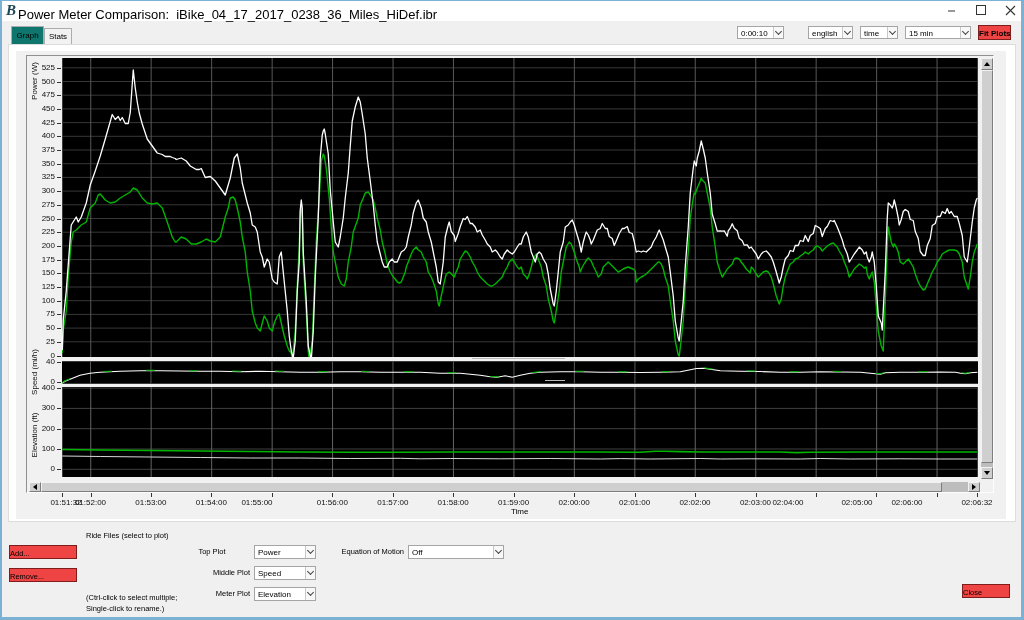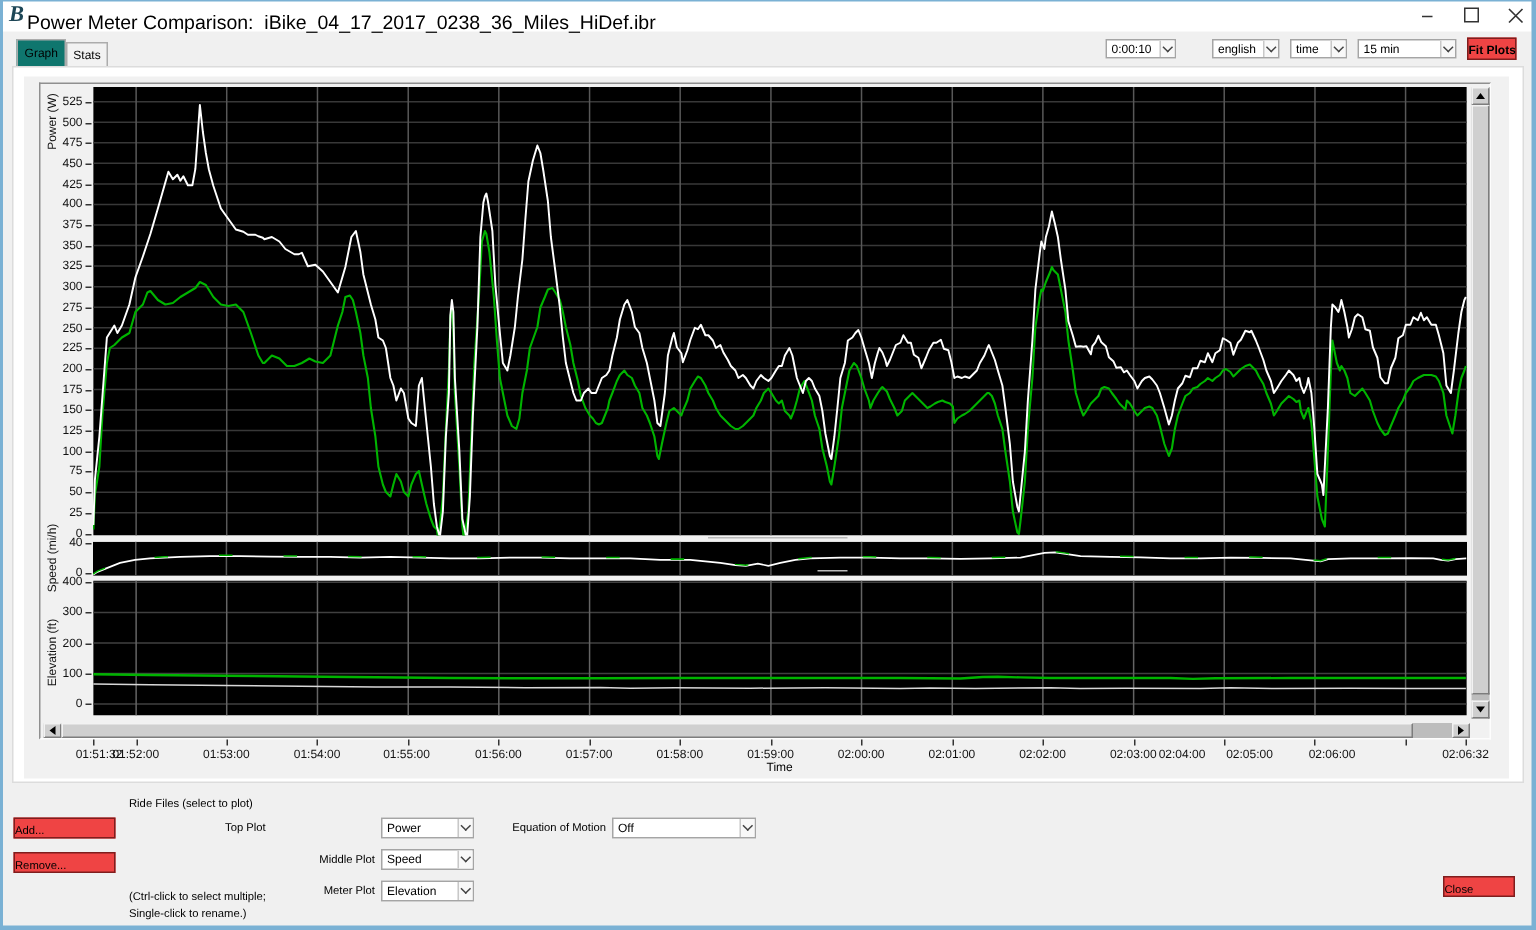--- a/index.html
+++ b/index.html
@@ -230,32 +230,32 @@
     <div class="xt" style="left:634.6px"></div>
     <div class="xt" style="left:695.0px"></div>
     <div class="xt" style="left:755.5px"></div>
     <div class="xt" style="left:815.9px"></div>
     <div class="xt" style="left:876.4px"></div>
     <div class="xt" style="left:936.8px"></div>
   <div class="xl" style="left:46px;width:40px">01:51:32</div>
     <div class="xl" style="left:70.5px;width:40px">01:52:00</div>
     <div class="xl" style="left:130.9px;width:40px">01:53:00</div>
     <div class="xl" style="left:191.4px;width:40px">01:54:00</div>
-    <div class="xl" style="left:251px;width:40px">01:55:00</div>
+    <div class="xl" style="left:237px;width:40px">01:55:00</div>
     <div class="xl" style="left:312.3px;width:40px">01:56:00</div>
     <div class="xl" style="left:372.8px;width:40px">01:57:00</div>
     <div class="xl" style="left:433.2px;width:40px">01:58:00</div>
     <div class="xl" style="left:493.7px;width:40px">01:59:00</div>
     <div class="xl" style="left:554.1px;width:40px">02:00:00</div>
     <div class="xl" style="left:614.6px;width:40px">02:01:00</div>
     <div class="xl" style="left:675.0px;width:40px">02:02:00</div>
     <div class="xl" style="left:735.5px;width:40px">02:03:00</div>
     <div class="xl" style="left:768px;width:40px">02:04:00</div>
-    <div class="xl" style="left:813px;width:40px">02:05:00</div>
-    <div class="xl" style="left:868px;width:40px">02:06:00</div>
+    <div class="xl" style="left:837px;width:40px">02:05:00</div>
+    <div class="xl" style="left:887px;width:40px">02:06:00</div>
     <div class="xl" style="left:957px;width:40px">02:06:32</div>
   <div class="lbl" style="left:511px;top:507px;font-size:8px">Time</div>
   <div style="position:absolute;left:472px;top:358px;width:93px;height:1px;background:#b9b9b9"></div>
   <div style="position:absolute;left:545px;top:380px;width:20px;height:1px;background:#b9b9b9"></div>
   <div class="sb" style="left:29px;top:482px;width:951px;height:10px"></div>
   <div class="sbtn" style="left:29px;top:482px;width:12px;height:10px"></div>
   <div class="arr" style="left:33px;top:484px;border-right:4px solid #000;border-top:3px solid transparent;border-bottom:3px solid transparent"></div>
   <div class="sbtn" style="left:41px;top:482px;width:901px;height:10px"></div>
   <div class="sbtn" style="left:968px;top:482px;width:12px;height:10px"></div>
   <div class="arr" style="left:972px;top:484px;border-left:4px solid #000;border-top:3px solid transparent;border-bottom:3px solid transparent"></div>
@@ -263,21 +263,21 @@
   <div class="sbtn" style="left:981px;top:58px;width:12px;height:12px"></div>
   <div class="arr" style="left:984px;top:62px;border-bottom:4px solid #000;border-left:3.5px solid transparent;border-right:3.5px solid transparent"></div>
   <div class="sbtn" style="left:981px;top:70px;width:12px;height:393px"></div>
   <div class="sbtn" style="left:981px;top:467px;width:12px;height:12px"></div>
   <div class="arr" style="left:984px;top:471px;border-top:4px solid #000;border-left:3.5px solid transparent;border-right:3.5px solid transparent"></div>
   <div class="btn" style="left:9px;top:545px;width:68px;height:14px;padding-top:3px">Add...</div>
   <div class="btn" style="left:9px;top:568px;width:68px;height:14px;padding-top:3px">Remove...</div>
   <div class="lbl" style="left:86px;top:531px">Ride Files (select to plot)</div>
   <div class="lbl" style="left:86px;top:593px">(Ctrl-click to select multiple;</div>
   <div class="lbl" style="left:86px;top:604px">Single-click to rename.)</div>
-  <div class="lbl" style="left:150px;top:547px;width:100px;text-align:left">Top Plot</div>
+  <div class="lbl" style="left:162px;top:547px;width:100px;text-align:center">Top Plot</div>
   <div class="combo" style="left:254px;top:545px;width:62px;height:14px;font-size:8px">
       <span class="tx">Power</span>
       <span class="db"></span>
     </div>
   <div class="lbl" style="left:150px;top:568px;width:100px;text-align:right">Middle Plot</div>
   <div class="combo" style="left:254px;top:566px;width:62px;height:14px;font-size:8px">
       <span class="tx">Speed</span>
       <span class="db"></span>
     </div>
   <div class="lbl" style="left:150px;top:589px;width:100px;text-align:right">Meter Plot</div>

